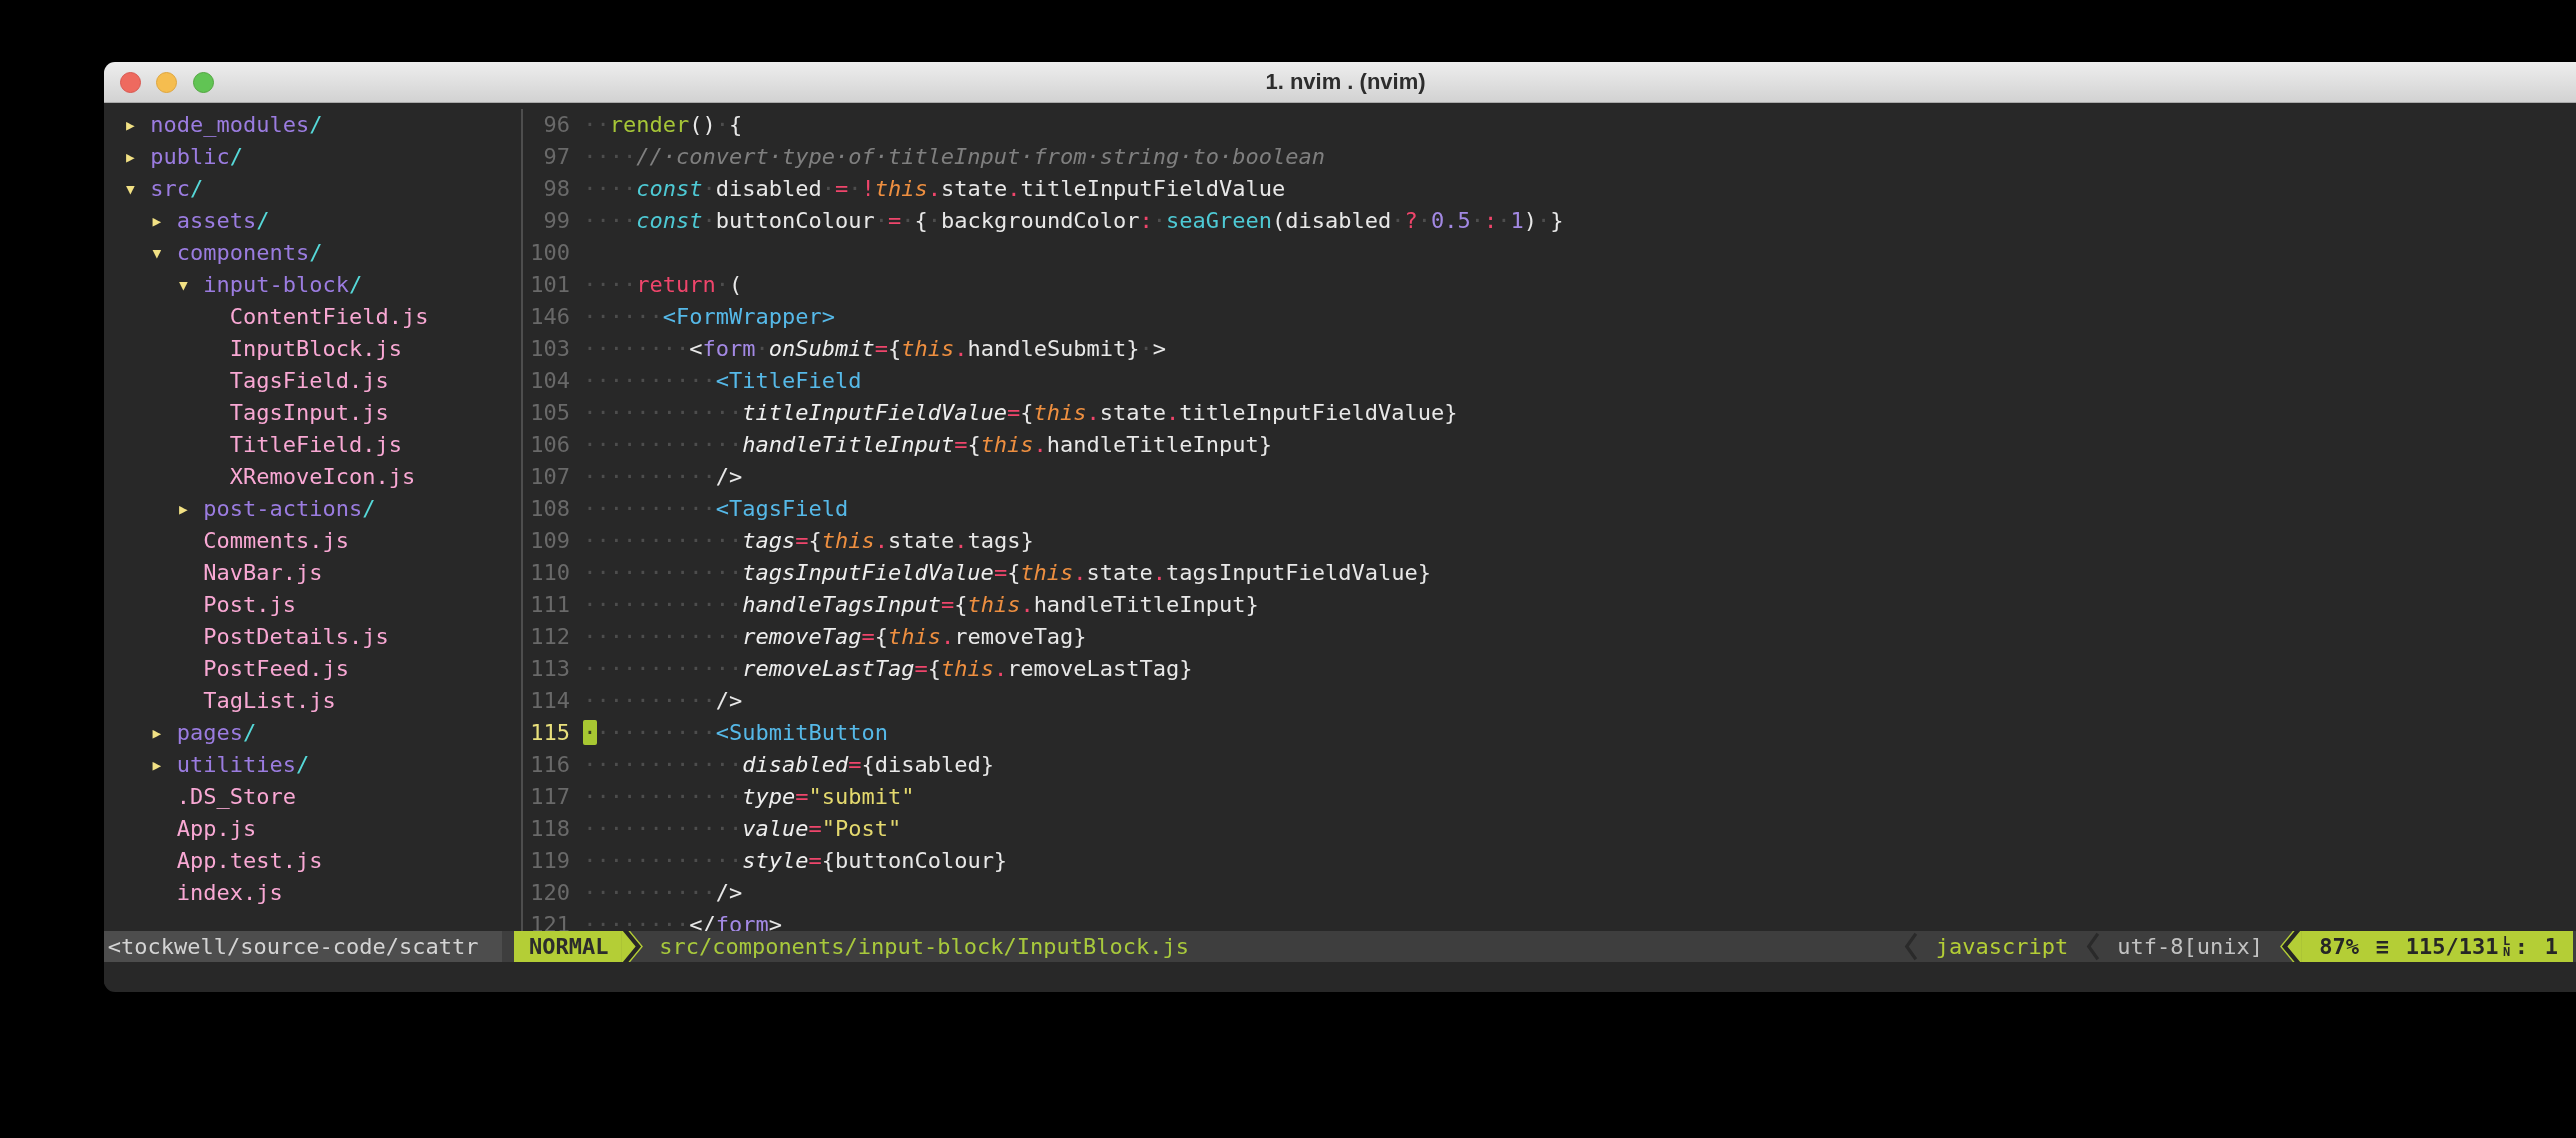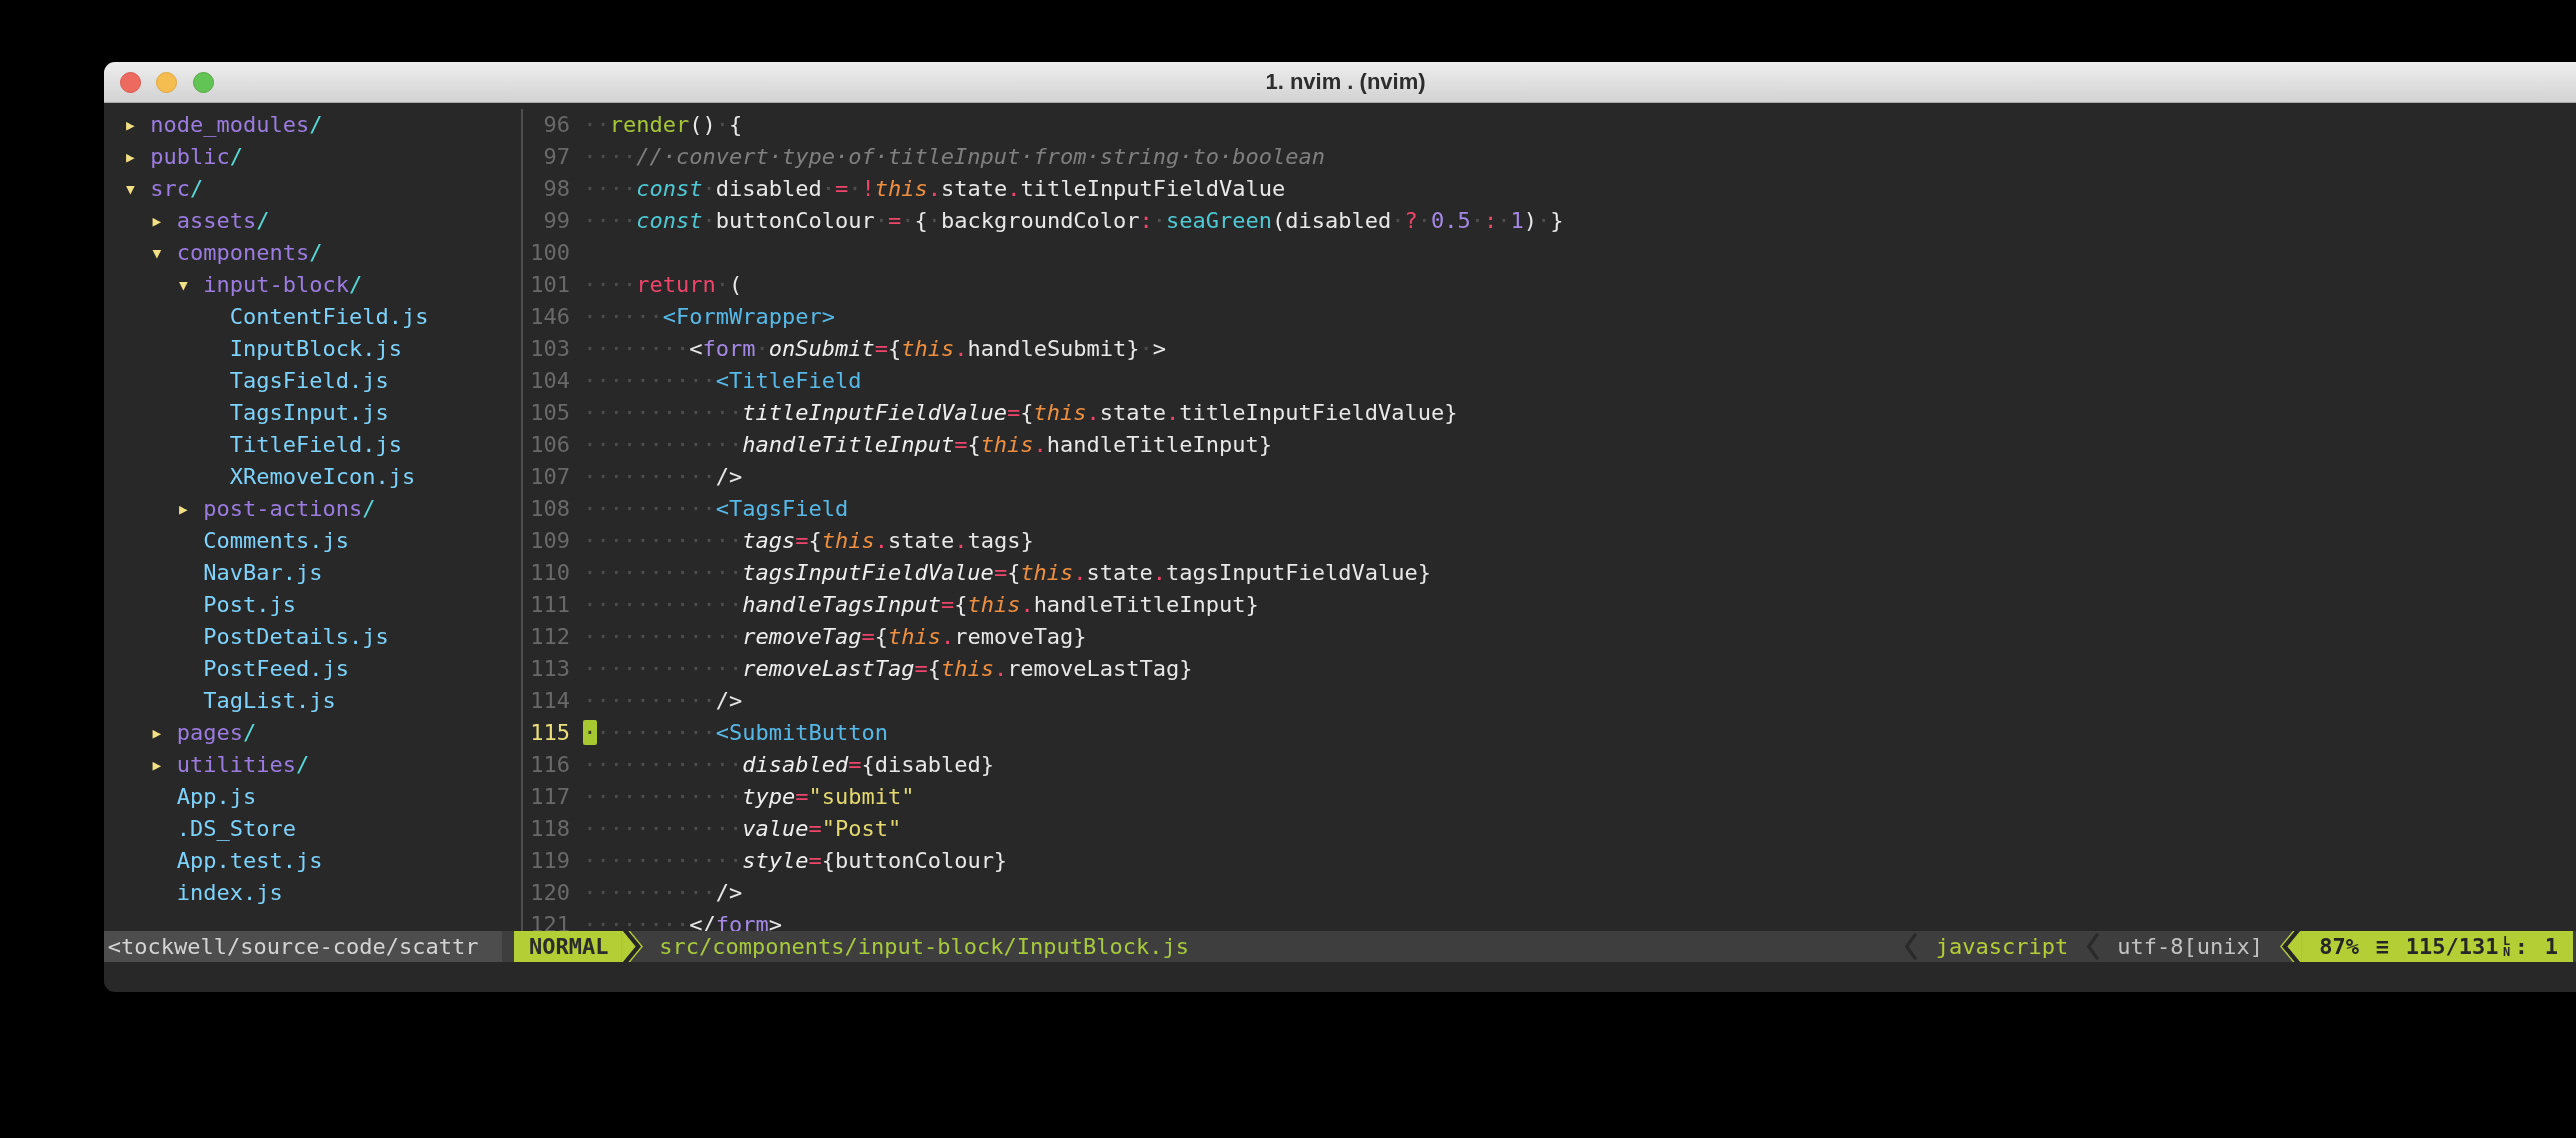--- a/index.html
+++ b/index.html
@@ -30,21 +30,21 @@
   .terminal { height:888px; display:flex; flex-direction:column; background:#282828;
               border-radius:0 0 11px 11px; overflow:hidden;
               font-size:22px; color:#e8e8e8; }
   .content { flex:1; display:flex; overflow:hidden; padding-top:5.6px; }
 
   .tree { width:417px; padding-left:6.5px; overflow:hidden; }
   .trow { white-space:pre; line-height:32px; height:32px; }
   .arr   { color:#f2e184; }
   .dname { color:#9b7ce0; }
   .slash { color:#56d9d9; }
-  .fname { color:#7dd3fc;margin-top:44px; }
+  .fname { color:#f9a8d4;margin-top:44px; }
 
   .vsep { width:1.9px; background:#4e4e4e; }
 
   .code { flex:1; padding-left:7.4px; overflow:hidden; }
   .cl { white-space:pre; line-height:32px; height:32px; }
   .ln { display:inline-block; width:3ch; text-align:right; margin-right:1ch; color:#696969; }
   .ln.cur { color:#e9e07c; }
   .lc { white-space:pre; }
 
   
@@ -118,22 +118,22 @@
           <div class="trow" style="padding-left: 7ch;"><span class="fname">  XRemoveIcon.js</span></div>
           <div class="trow" style="padding-left: 5ch;"><span class="arr">▸ </span><span class="dname">post-actions</span><span class="slash">/</span></div>
           <div class="trow" style="padding-left: 5ch;"><span class="fname">  Comments.js</span></div>
           <div class="trow" style="padding-left: 5ch;"><span class="fname">  NavBar.js</span></div>
           <div class="trow" style="padding-left: 5ch;"><span class="fname">  Post.js</span></div>
           <div class="trow" style="padding-left: 5ch;"><span class="fname">  PostDetails.js</span></div>
           <div class="trow" style="padding-left: 5ch;"><span class="fname">  PostFeed.js</span></div>
           <div class="trow" style="padding-left: 5ch;"><span class="fname">  TagList.js</span></div>
           <div class="trow" style="padding-left: 3ch;"><span class="arr">▸ </span><span class="dname">pages</span><span class="slash">/</span></div>
           <div class="trow" style="padding-left: 3ch;"><span class="arr">▸ </span><span class="dname">utilities</span><span class="slash">/</span></div>
+          <div class="trow" style="padding-left: 3ch;"><span class="fname">  .DS_Store</span></div>
           <div class="trow" style="padding-left: 3ch;"><span class="fname">  App.js</span></div>
-          <div class="trow" style="padding-left: 3ch;"><span class="fname">  .DS_Store</span></div>
           <div class="trow" style="padding-left: 3ch;"><span class="fname">  App.test.js</span></div>
           <div class="trow" style="padding-left: 3ch;"><span class="fname">  index.js</span></div>
         </div>
       <div class="vsep"></div>
       <div class="code">
           <div class="cl"><span class="ln">96</span><span class="lc"><span class="ws">··</span><span class="fn">render</span><span class="tx">()</span><span class="ws">·</span><span class="tx">{</span></span></div>
           <div class="cl"><span class="ln">97</span><span class="lc"><span class="ws">····</span><span class="cm">//·convert·type·of·titleInput·from·string·to·boolean</span></span></div>
           <div class="cl"><span class="ln">98</span><span class="lc"><span class="ws">····</span><span class="kw">const</span><span class="ws">·</span><span class="tx">disabled</span><span class="ws">·</span><span class="op">=</span><span class="ws">·</span><span class="op">!</span><span class="ths">this</span><span class="op">.</span><span class="tx">state</span><span class="op">.</span><span class="tx">titleInputFieldValue</span></span></div>
           <div class="cl"><span class="ln">99</span><span class="lc"><span class="ws">····</span><span class="kw">const</span><span class="ws">·</span><span class="tx">buttonColour</span><span class="ws">·</span><span class="op">=</span><span class="ws">·</span><span class="tx">{</span><span class="ws">·</span><span class="tx">backgroundColor</span><span class="op">:</span><span class="ws">·</span><span class="call">seaGreen</span><span class="tx">(disabled</span><span class="ws">·</span><span class="op">?</span><span class="ws">·</span><span class="num">0.5</span><span class="ws">·</span><span class="op">:</span><span class="ws">·</span><span class="num">1</span><span class="tx">)</span><span class="ws">·</span><span class="tx">}</span></span></div>
           <div class="cl"><span class="ln">100</span><span class="lc"></span></div>

